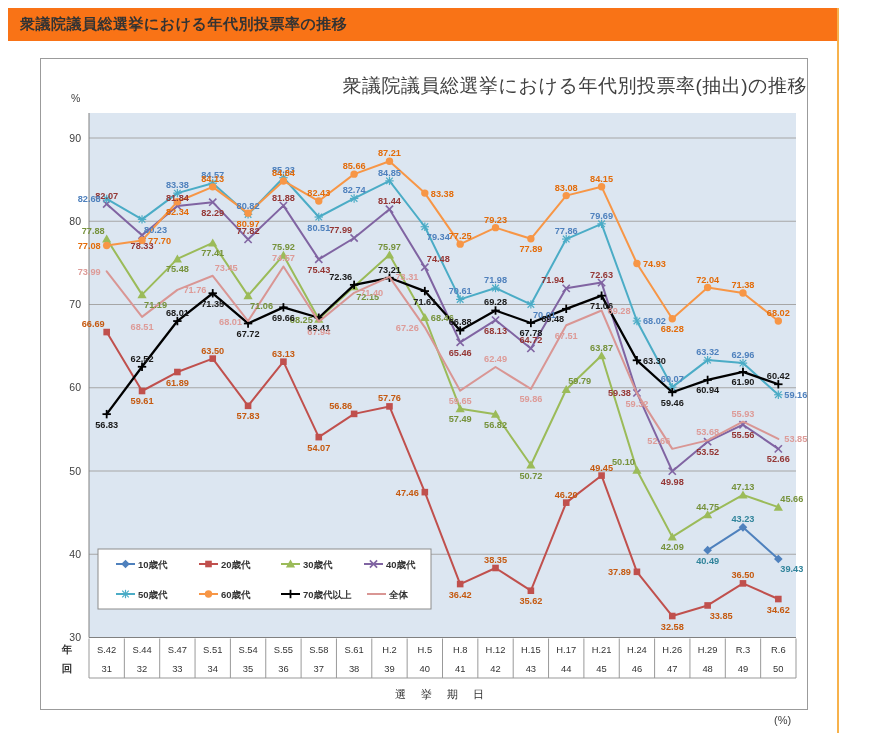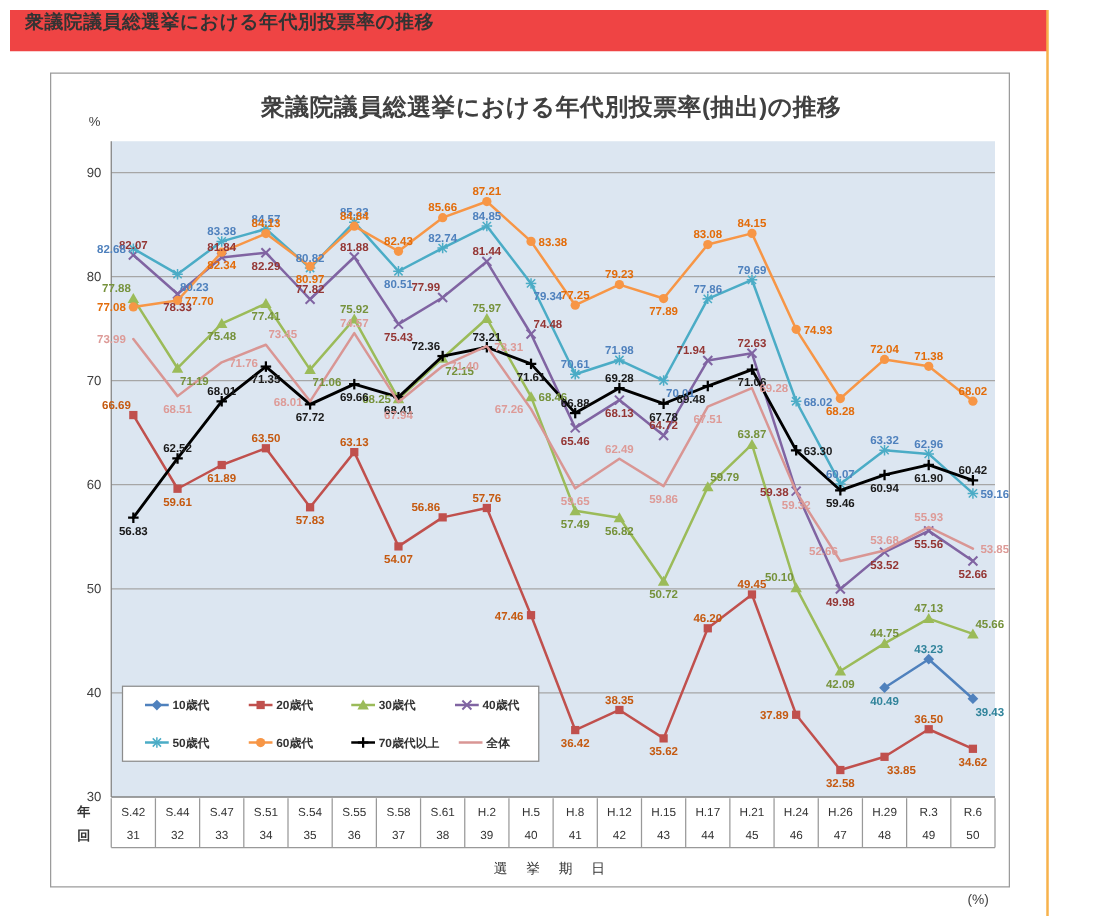--- a/index.html
+++ b/index.html
@@ -2,31 +2,31 @@
 <html><head>
 <meta charset="utf-8">
 <style>
   html,body{margin:0;padding:0;}
   body{
     width:884px;height:733px;position:relative;background:#ffffff;
     font-family:"Liberation Sans","DejaVu Sans",sans-serif;overflow:hidden;
   }
   .banner{
     position:absolute;left:8px;top:8px;width:818px;height:33px;
-    background:#ef4444;display:flex;padding-left:12px;
+    background:#f97316;display:flex;align-items:center;padding-left:12px;
   }
   .banner span{font-size:15px;font-weight:bold;color:#333333;letter-spacing:0.5px;}
   .edge-rule{position:absolute;left:837px;top:8px;width:2px;height:725px;background:#F7B24C;}
   .chart-box{
     position:absolute;left:40px;top:58px;width:768px;height:652px;
     background:#ffffff;border:1px solid #9B9B9B;box-sizing:border-box;
   }
   .chart-title{
-    position:absolute;left:34px;right:0;top:14px;text-align:center;
-    font-size:19px;color:#404040;letter-spacing:0.5px;font-weight:bold;
+    position:absolute;left:34px;right:0;top:14px;text-align:right;
+    font-size:19px;color:#404040;letter-spacing:0.5px;
   }
   .y-unit{position:absolute;left:30px;top:33px;font-size:10.5px;color:#404040;}
   .x-axis-title{
     position:absolute;left:48px;width:707px;top:628px;text-align:center;
     font-size:11px;color:#333333;letter-spacing:6px;
   }
   .axis-head{position:absolute;left:14px;width:24px;text-align:center;font-size:10.5px;font-weight:600;color:#333333;}
   .axis-head.year{top:584px;}
   .axis-head.round{top:603px;}
   .unit-note{position:absolute;left:774px;top:714px;font-size:11px;color:#404040;}

